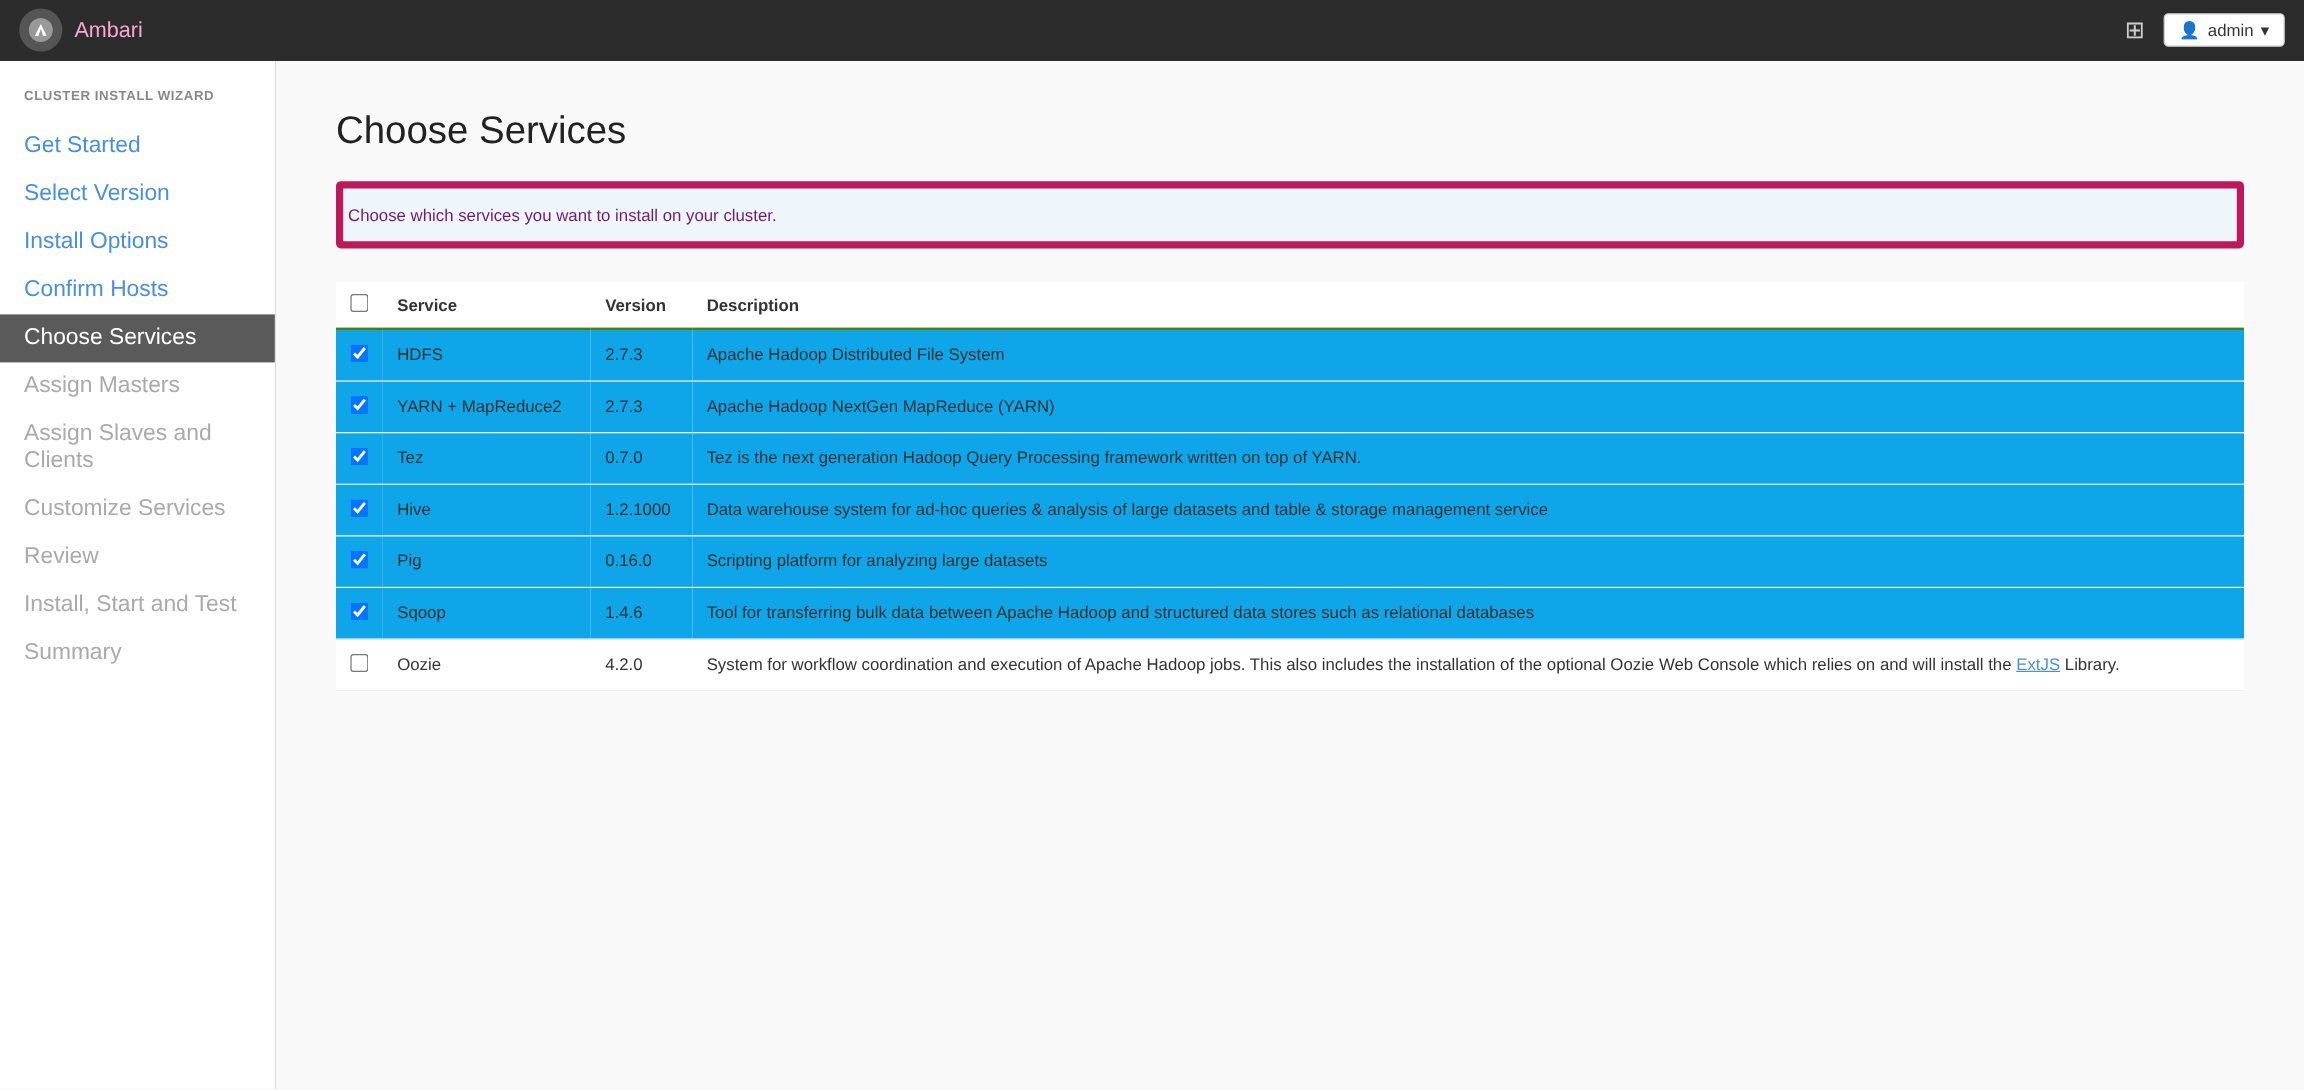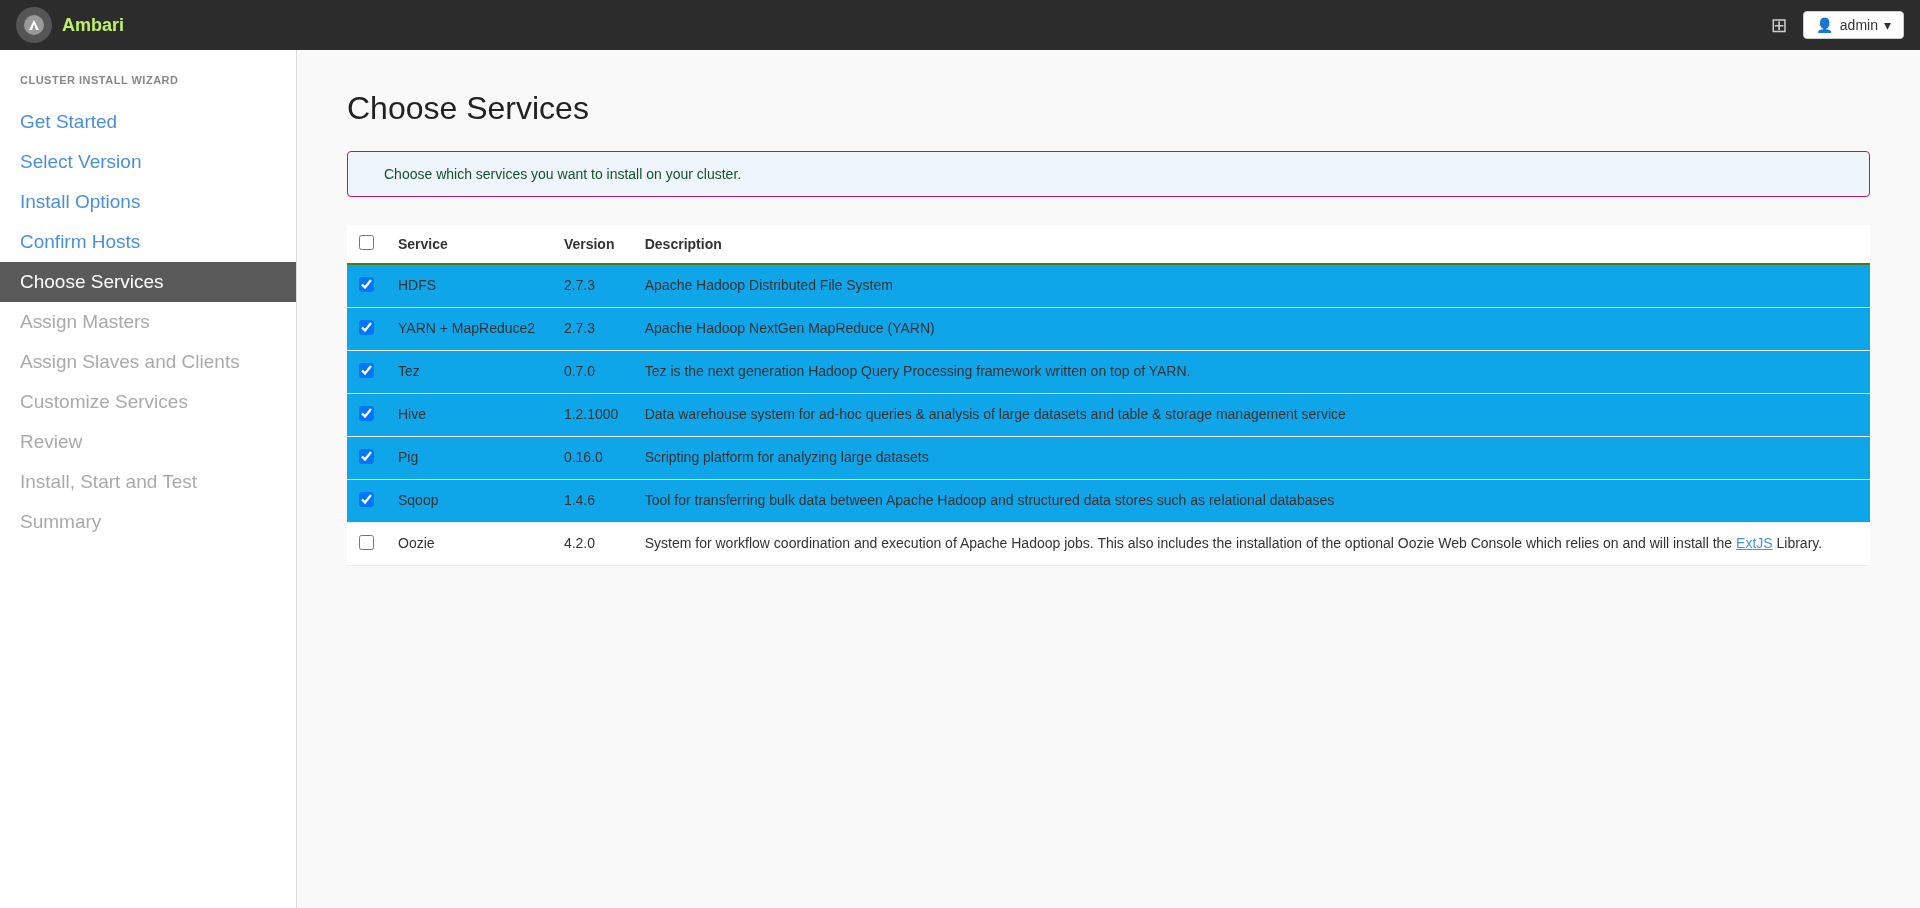--- a/index.html
+++ b/index.html
@@ -14,23 +14,23 @@
       justify-content: space-between;
       padding: 0 16px;
       position: fixed;
       top: 0; left: 0; right: 0;
       z-index: 100;
     }
     .navbar-brand {
       display: flex;
       align-items: center;
       gap: 10px;
-      color: #bef264;
+      color: #f9a8d4;
       font-size: 18px;
-      font-weight: 700;
+      font-weight: 400;
     }
     .navbar-logo {
       width: 36px;
       height: 36px;
       border-radius: 50%;
       background: #555;
       display: flex;
       align-items: center;
       justify-content: center;
     }
@@ -59,21 +59,21 @@
 
     
     .main-layout {
       display: flex;
       margin-top: 50px;
       min-height: calc(100vh - 50px);
     }
 
     
     .sidebar {
-      width: 297px;
+      width: 230px;
       background: #fff;
       border-right: 1px solid #ddd;
       padding: 24px 0;
       flex-shrink: 0;
     }
     .sidebar-title {
       font-size: 11px;
       font-weight: 700;
       color: #888;
       text-transform: uppercase;
@@ -103,24 +103,24 @@
       background: #f9f9f9;
     }
     .page-title {
       font-size: 32px;
       font-weight: 300;
       color: #222;
       margin-bottom: 24px;
     }
     .info-box {
       background: #eef5fb;
-      border: 1px solid #be185d;
+      border: 6px solid #be185d;
       border-radius: 4px;
-      padding: 14px 36px;
-      color: #14532d;
+      padding: 14px 4px;
+      color: #701a75;
       margin-bottom: 28px;
       font-size: 14px;
     }
 
     
     .services-table {
       width: 100%;
       border-collapse: collapse;
       background: #fff;
     }

